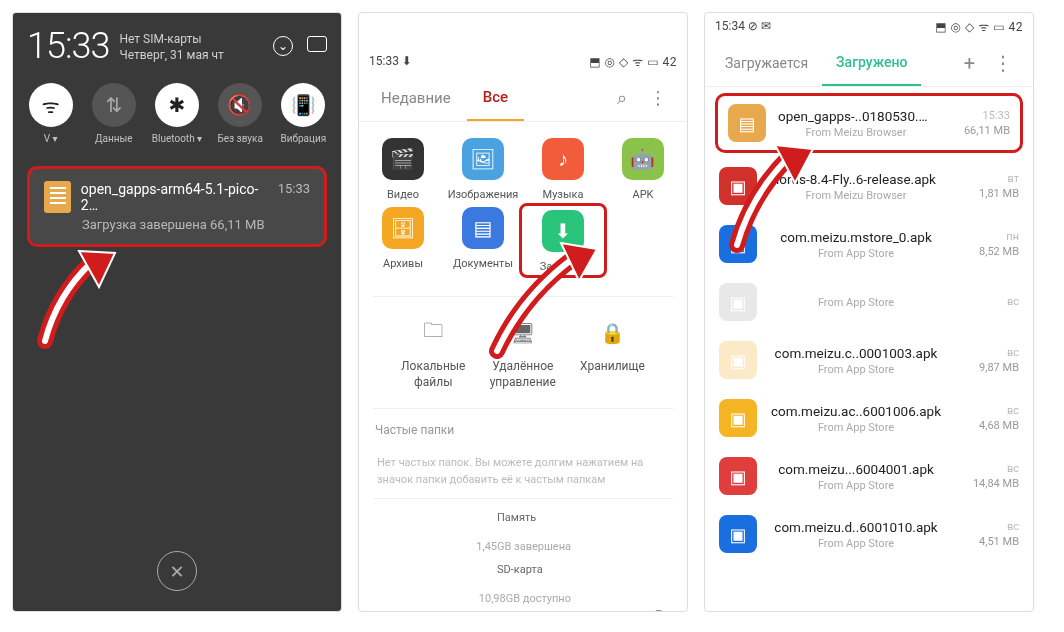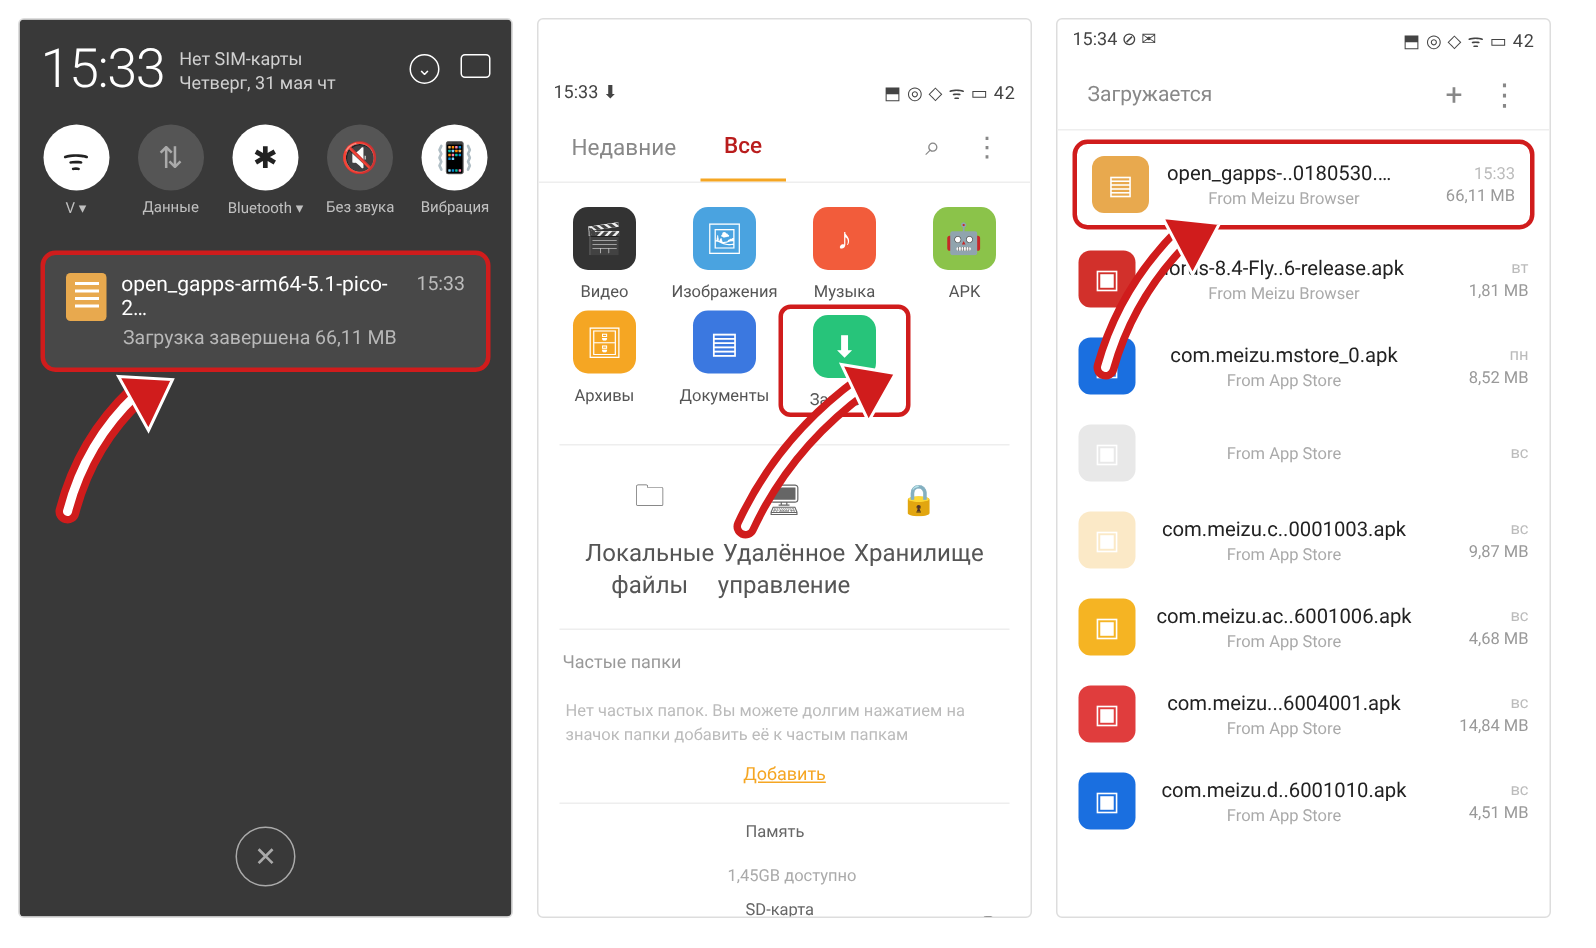--- a/index.html
+++ b/index.html
@@ -62,21 +62,21 @@
   .s2-topicons { margin-left:auto; display:flex; gap:22px; color:#888; padding-right:14px; font-size:18px;}
   .s2-grid { display:grid; grid-template-columns:repeat(4,1fr); gap:6px 4px; padding:16px 6px 20px;}
   .gitem { display:flex; flex-direction:column; align-items:center; gap:8px; }
   .gitem .gicon { width:42px; height:42px; border-radius:10px; display:flex; align-items:center; justify-content:center; font-size:20px; color:#fff;}
   .gitem .glabel { font-size:11px; color:#555; text-align:center;}
   .gitem.hl { border:3px solid #d01c1c; border-radius:8px; padding:4px 6px 2px; margin:-4px -6px -2px;}
   .s2-sep { height:1px; background:#eee; margin:0 14px;}
   .s2-row3 { display:flex; justify-content:space-around; padding:18px 30px; }
   .r3item { display:flex; flex-direction:column; align-items:center; gap:8px;}
   .r3item .r3icon { width:36px; height:36px; display:flex; align-items:center; justify-content:center; font-size:20px; color:#666;}
-  .r3item .r3label { font-size:16px; color:#555; text-align:center; line-height:1.3;}
+  .r3item .r3label { font-size:12px; color:#555; text-align:center; line-height:1.3;}
   .s2-section { padding:14px 16px 8px; font-size:12px; color:#999;}
   .s2-hint { padding:10px 18px; font-size:11px; color:#bbb; line-height:1.5;}
   .s2-addlink { text-align:center; color:#f5a623; font-size:12px; text-decoration:underline; padding-bottom:12px;}
   .s2-storage { padding:12px 16px 0; }
   .srow { display:flex; align-items:center; gap:8px; font-size:11px; color:#666; margin-bottom:10px;flex-direction:column;}
   .srow .sname { width:52px;}
   .srow .sbar { flex:1; height:3px; background:#eee; position:relative;}
   .srow .sbar .sfill { position:absolute; left:0; top:0; bottom:0; background:#f5a623;}
   .srow .savail { width:96px; text-align:right; color:#aaa;}
   .s2-toolbox { position:absolute; bottom:14px; right:16px; font-size:20px; color:#888;}
@@ -220,29 +220,28 @@
             <div class="r3label">Удалённое<br>управление</div>
           </div>
           <div class="r3item">
             <div class="r3icon">🔒</div>
             <div class="r3label">Хранилище</div>
           </div>
         </div>
       <div class="s2-sep"></div>
       <div class="s2-section">Частые папки</div>
       <div class="s2-hint">Нет частых папок. Вы можете долгим нажатием на значок папки добавить её к частым папкам</div>
-      <div class="s2-addlink">Добавить</div>
       <div class="s2-sep"></div>
       <div class="s2-storage" id="s2-storage">
           <div class="srow">
             <div class="sname">Память</div>
             <div class="sbar">
               <div class="sfill" style="width:92%"></div>
             </div>
-            <div class="savail">1,45GB доступно</div>
+            <div class="savail">1,45GB завершена</div>
           </div>
           <div class="srow">
             <div class="sname">SD-карта</div>
             <div class="sbar">
               <div class="sfill" style="width:15%"></div>
             </div>
             <div class="savail">10,98GB доступно</div>
           </div>
         </div>
       <div class="s2-toolbox">🧰</div>
@@ -258,20 +257,21 @@
   </div>
 
   <div class="phone">
     <div class="s3">
       <div class="s3-status">
         <span>15:34 ⊘ ✉</span>
         <span class="right">⬒ ◎ ◇ ᯤ ▭ 42</span>
       </div>
       <div class="s3-tabs">
         <div class="s3-tab">Загружается</div>
+        <div class="s3-tab active">Загружено</div>
         <div class="s3-topicons">
           <span>+</span>
           <span>⋮</span>
         </div>
       </div>
       <div id="s3-list">
           <div class="dlrow hl">
     <div class="dlicon" style="background:#e8a94e">▤</div>
     <div class="dlmain">
       <div class="dltitle">open_gapps-..0180530.zip</div>

